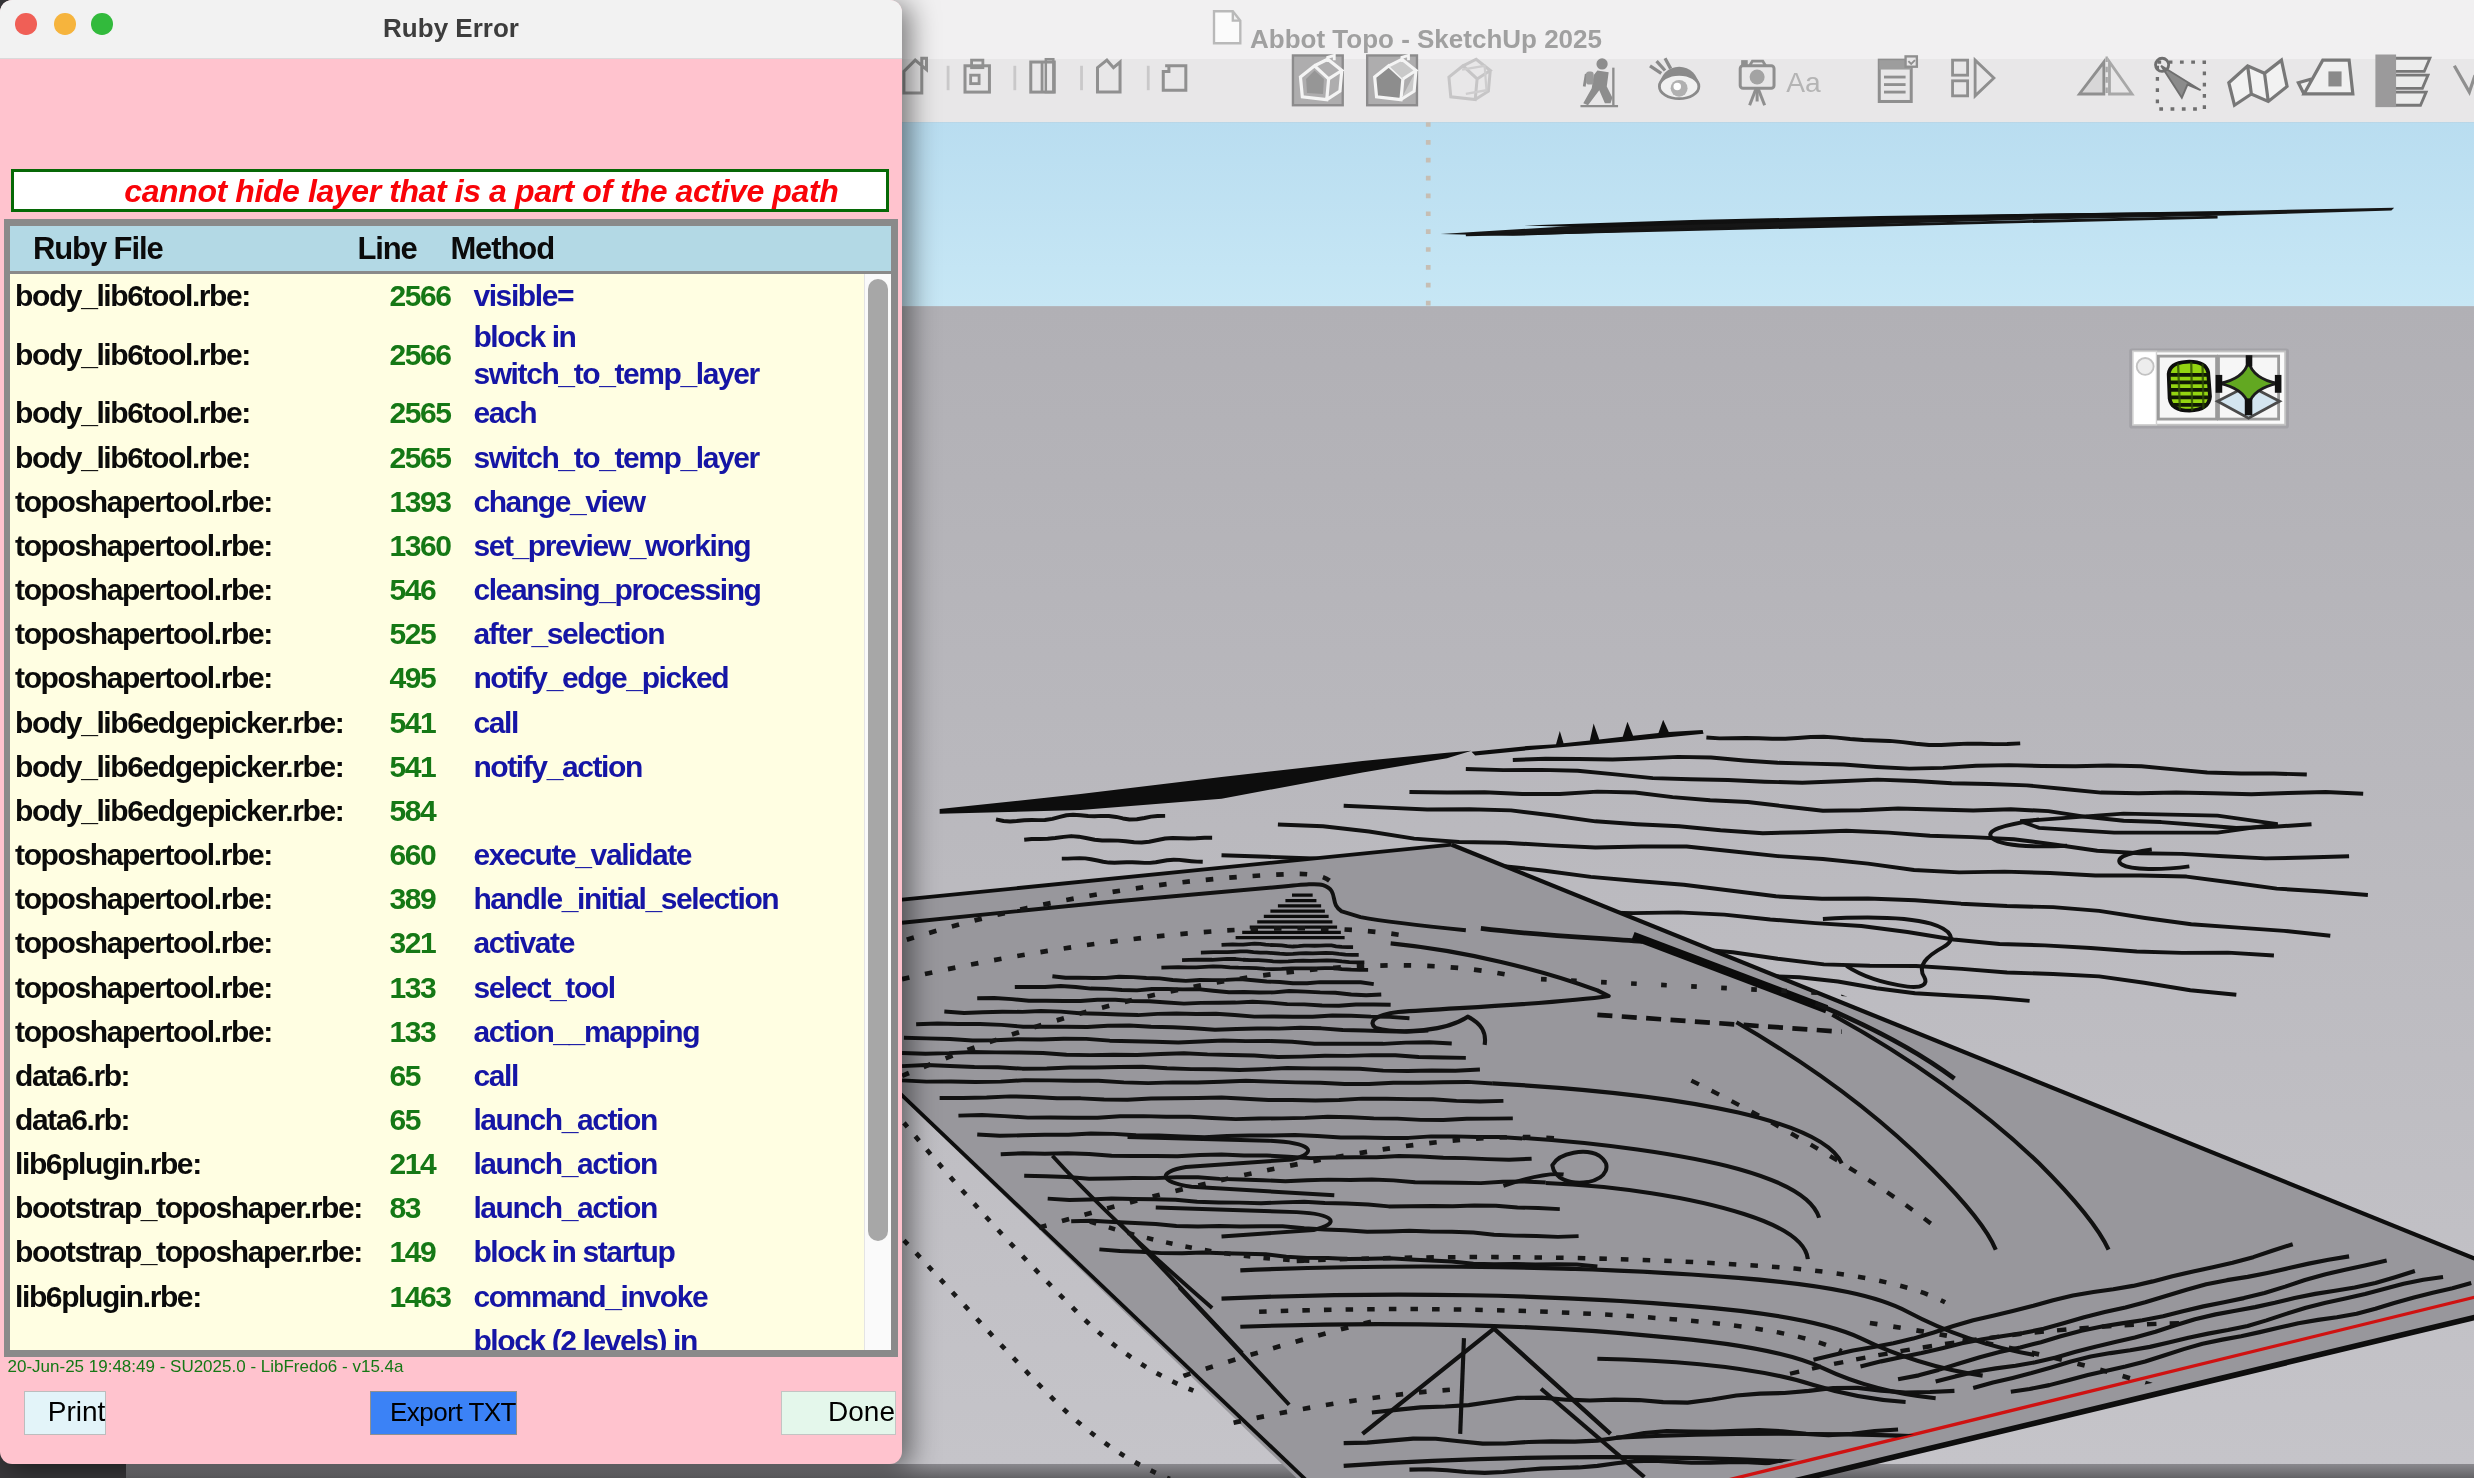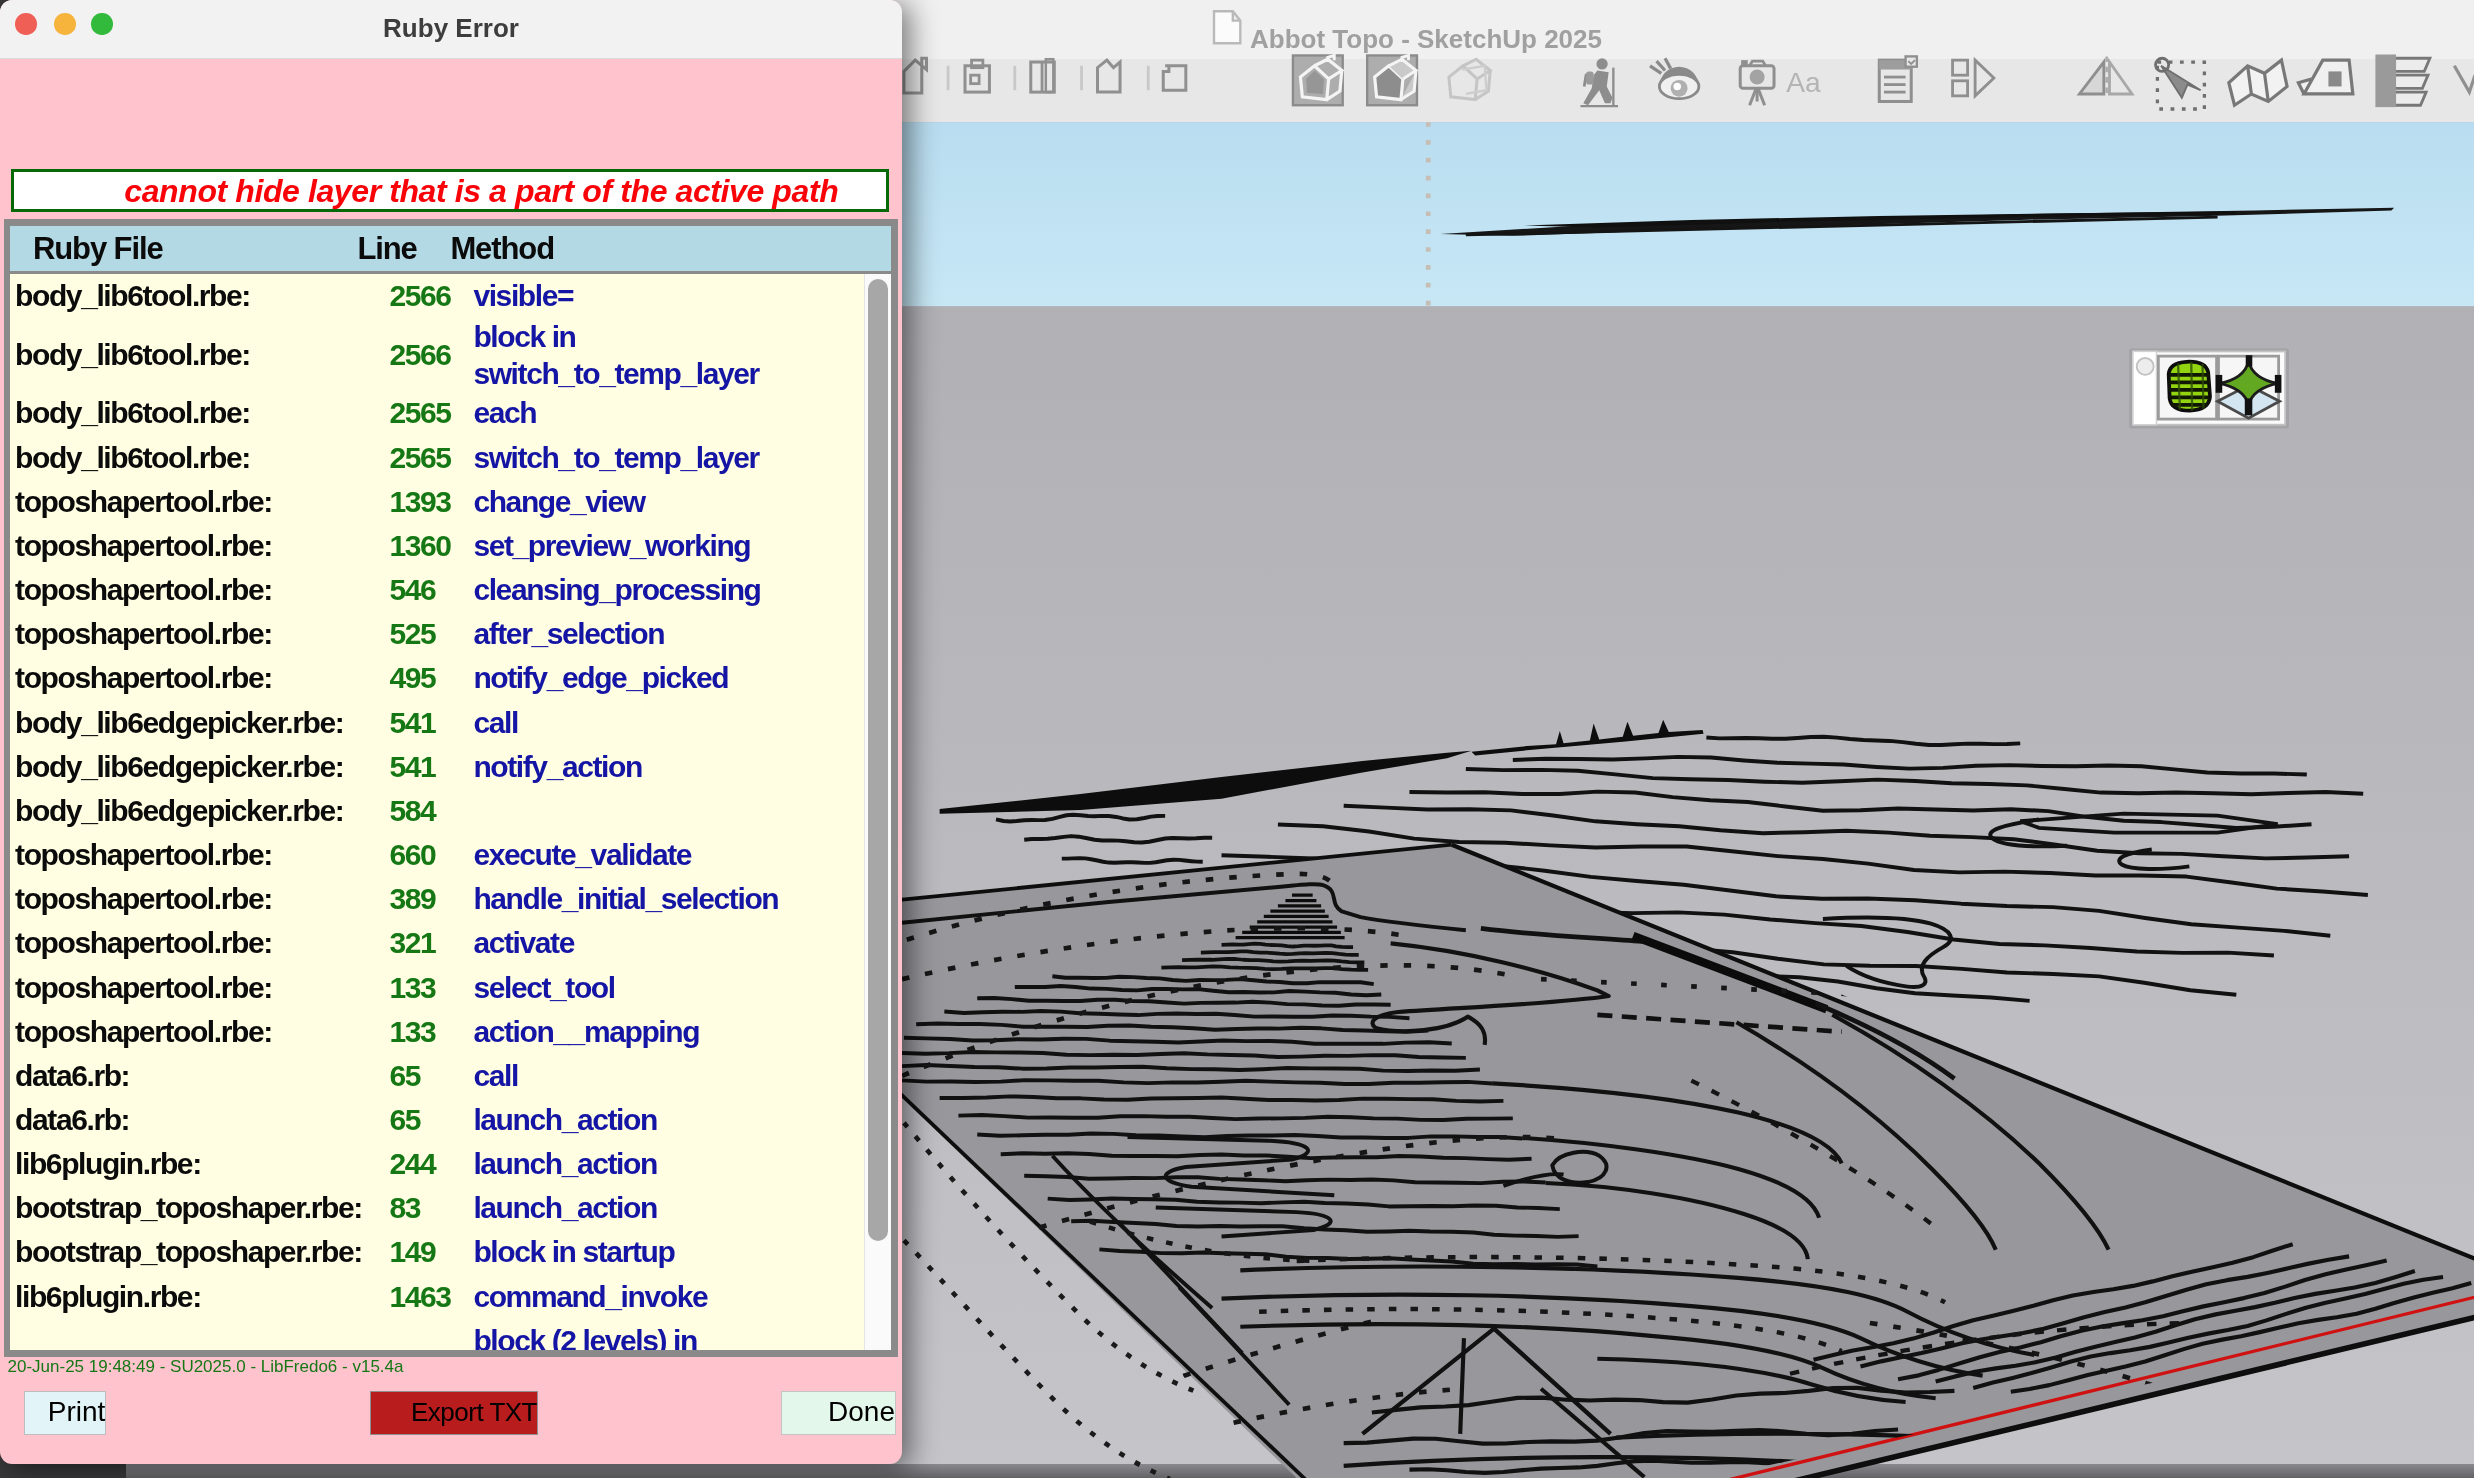--- a/index.html
+++ b/index.html
@@ -27,21 +27,21 @@
   .row { position:absolute; left:0; width:100%; }
   .row span { display:block; position:absolute; font-size:30px; font-weight:bold; letter-spacing:-1.4px; line-height:44px; white-space:pre; }
   .rf { left:4.7px; color:#0b0b0b; }
   .rl { left:379px; color:#157815; }
   .rm { left:463px; color:#1515a5; }
   #sbtrack { position:absolute; right:0px; top:0px; width:27px; height:1076px; background:#fafafa; border-left:0.9px solid #e4e4e4; }
   #sbthumb { position:absolute; left:2.8px; top:4.7px; width:20px; height:962px; background:#a7a7a7; border-radius:10.3px; }
   #stamp { position:absolute; left:7.5px; top:1357px; font-size:17px; color:#157815; }
   .btn { position:absolute; top:1391px; height:44px; font-weight:normal; font-size:28px; color:#000; text-align:right; line-height:40px; white-space:nowrap; }
   #bprint { left:24.4px; width:82px; background:#e3f4f9; border:1.9px solid #bcbdbe; }
-  #bexport { left:370px; width:168px; background:#b91c1c; border:1.9px solid #8f8f8f; font-size:26px; letter-spacing:-0.5px; }
+  #bexport { left:370px; width:147px; background:#3b82f6; border:1.9px solid #8f8f8f; font-size:26px; letter-spacing:-0.5px; }
   #bdone { left:781px; width:115px; background:#e4f7eb; border:1.9px solid #c3c4c3; }
 </style>
 </head>
 <body>
 <div id="suwin">
   <div id="sutitle">
       <span class="ttext">Abbot Topo - SketchUp 2025</span>
     </div>
   <div id="sutoolbar"></div>
   <div id="substatus"></div>
@@ -372,21 +372,21 @@
             <span class="rl" style="top:0px;">65</span>
             <span class="rm" style="top:0px;line-height:44px;">call</span>
           </div>
           <div class="row" style="top:824px;height:44px;">
             <span class="rf" style="top:0px;">data6.rb:</span>
             <span class="rl" style="top:0px;">65</span>
             <span class="rm" style="top:0px;line-height:44px;">launch_action</span>
           </div>
           <div class="row" style="top:868px;height:44px;">
             <span class="rf" style="top:0px;">lib6plugin.rbe:</span>
-            <span class="rl" style="top:0px;">244</span>
+            <span class="rl" style="top:0px;">214</span>
             <span class="rm" style="top:0px;line-height:44px;">launch_action</span>
           </div>
           <div class="row" style="top:912px;height:44px;">
             <span class="rf" style="top:0px;">bootstrap_toposhaper.rbe:</span>
             <span class="rl" style="top:0px;">83</span>
             <span class="rm" style="top:0px;line-height:44px;">launch_action</span>
           </div>
           <div class="row" style="top:956px;height:44px;">
             <span class="rf" style="top:0px;">bootstrap_toposhaper.rbe:</span>
             <span class="rl" style="top:0px;">149</span>

